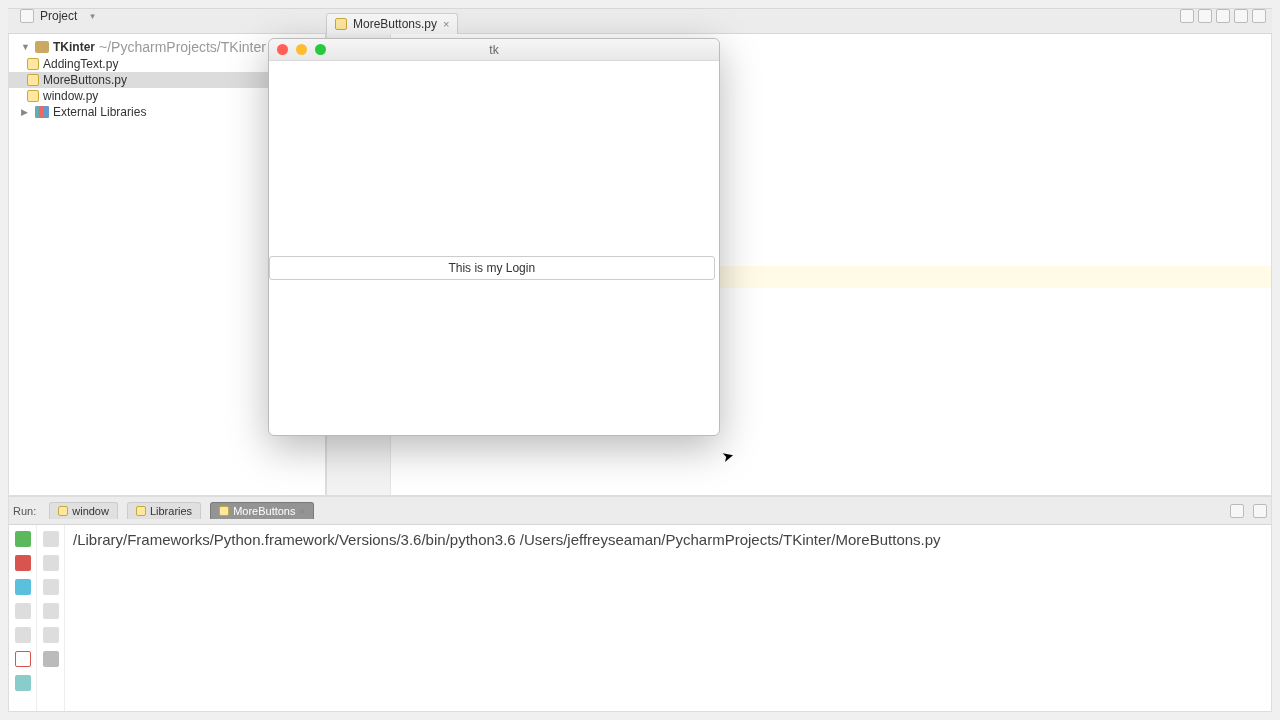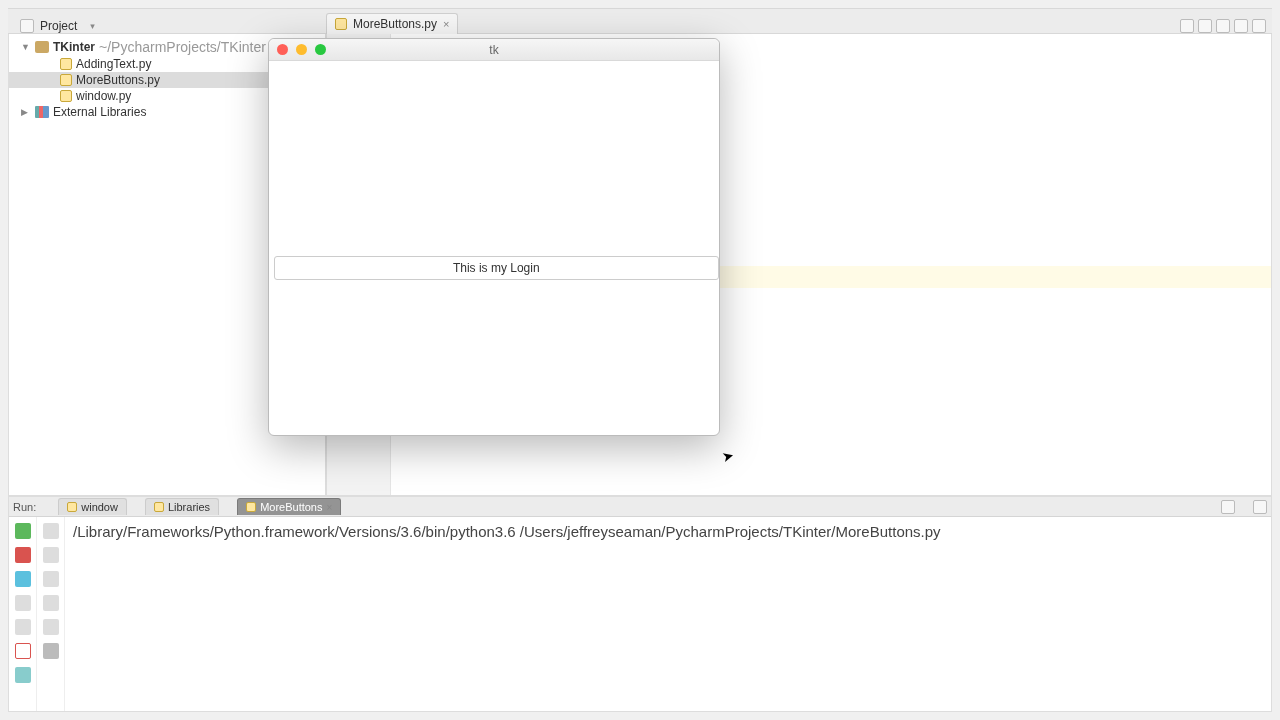--- a/index.html
+++ b/index.html
@@ -2,21 +2,21 @@
 <html><head>
 <meta charset="utf-8">
 <style>
   * { box-sizing: border-box; margin: 0; padding: 0; font-family: "Helvetica Neue", Arial, sans-serif; }
   body { width: 1280px; height: 720px; background: #f0f0f0; position: relative; overflow: hidden; font-size: 12px; color: #333; }
 
   
   .toolbar {
     position: absolute; top: 8px; left: 8px; right: 8px; height: 26px;
     background: #ececec; border: 1px solid #d8d8d8; border-left: none; border-right: none;
-    display: flex; align-items: flex-end;
+    display: flex; align-items: flex-start;
   }
   .toolbar-left { display: flex; align-items: center; gap: 6px; padding-left: 12px; }
   .toolbar-left .dropdown { display:flex; align-items:center; gap:3px; font-size:12px;}
   .mini-icons { display:flex; gap:4px; margin-left:auto; margin-right:6px;}
   .mini-icons span, .tiny-icon { width:14px; height:14px; display:inline-block; border:1px solid #bbb; border-radius:2px; background:#f7f7f7; }
 
   
   .editor-tabs {
     position: absolute; top: 8px; left: 326px; height: 26px; display: flex; align-items: flex-end;
   }
@@ -36,21 +36,21 @@
   }
   .tree { padding:4px 0; font-size:12px; }
   .tree-row { display:flex; align-items:center; gap:4px; padding:1px 6px 1px 12px; white-space:nowrap; }
   .tree-row.selected { background:#dcdcdc; }
   .disclosure { width:10px; color:#888; font-size:9px; }
   .folder-icon { width:14px;height:12px; background:#cba864; border-radius:2px; }
   .pyfile-icon { width:12px;height:12px; background:#ffe7a0; border:1px solid #c9a83a; border-radius:2px; }
   .libs-icon { width:14px;height:12px; background:linear-gradient(to right,#6aa 30%,#e66 30% 60%,#69c 60%); border-radius:1px;}
   .proj-name { font-weight:bold; }
   .proj-path { color:#999; font-size:14px; }
-  .indent1 { padding-left: 51px; }
+  .indent1 { padding-left: 18px; }
 
   
   .editor {
     position:absolute; top:34px; left:326px; right:8px; bottom:224px;
     background:#fff; border:1px solid #ddd; border-top:none;
   }
   .gutter { position:absolute; top:0; left:0; bottom:0; width:64px; background:#f3f3f3; border-right:1px solid #e5e5e5; }
   .code-line {
     position:absolute; top:122px; left:70px;
     font-family: Menlo, Consolas, monospace; font-size:15px; white-space:nowrap;
@@ -62,21 +62,21 @@
     position:absolute; top:232px; left:0; right:0; height:22px; background:#fffbe6;
   }
 
   
   .run-panel {
     position:absolute; left:8px; right:8px; bottom:8px; height:216px;
     background:#fff; border:1px solid #ddd;
     display:flex; flex-direction:column;
   }
   .run-header {
-    display:flex; align-items:center; gap:18px; height:20px;
+    display:flex; align-items:center; gap:9px; height:28px;
     background:#ececec; border-bottom:1px solid #d5d5d5; font-size:11px;
     padding:8px 4px;
   }
   .run-header .run-label { color:#555; padding-right:4px;}
   .rh-tab {
     display:flex; align-items:center; gap:4px; padding:2px 8px;
     background:#e0e0e0; border:1px solid #ccc; border-bottom:none; border-radius:3px 3px 0 0;
   }
   .rh-tab.active { background:#949494; color:#fff; border-color:#7a7a7a;}
   .rh-tab .py-icon { width:10px;height:10px;background:#ffe7a0;border:1px solid #c9a83a;border-radius:2px;}
@@ -104,21 +104,21 @@
   }
   .tkwin .titlebar {
     height:22px; background:linear-gradient(#f6f6f6,#e8e8e8);
     border-bottom:1px solid #d9d9d9; border-radius:6px 6px 0 0;
     display:flex; align-items:center; position:relative;
   }
   .traffic { position:absolute; left:8px; display:flex; gap:8px; }
   .dot { width:11px;height:11px;border-radius:50%; }
   .dot.red{background:#ff5f57;} .dot.yellow{background:#febc2e;} .dot.green{background:#28c840;}
   .tkwin .title { margin:0 auto; font-size:12px; color:#666; }
-  .tkbody { flex:1; display:flex; align-items:center; justify-content:flex-end;margin-top:40px; }
+  .tkbody { flex:1; display:flex; align-items:center; justify-content:flex-start;margin-top:40px; }
   .tkbutton {
     width:99%; padding:4px 0; text-align:center; font-size:12px;
     background:#fff; border:1px solid #ccc; border-radius:3px;
   }
 
   
   .cursor { position:absolute; top:448px; left:722px; font-size:14px; color:#000; transform:rotate(-15deg);}
 </style>
 </head>
 <body>

